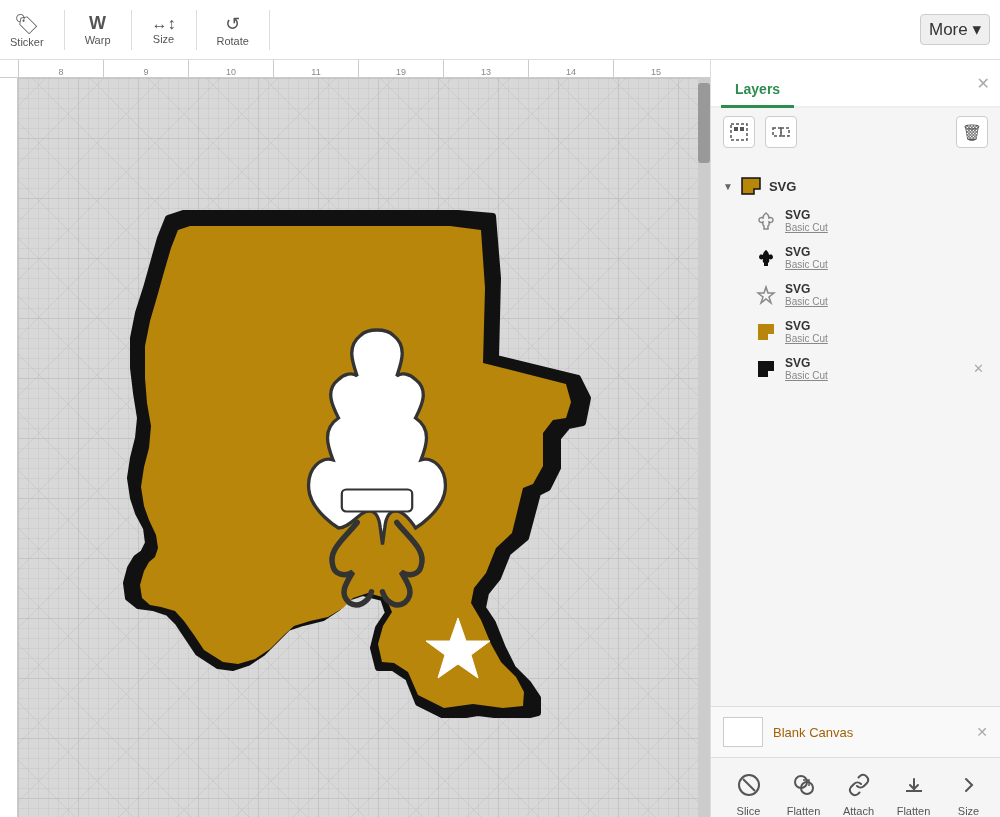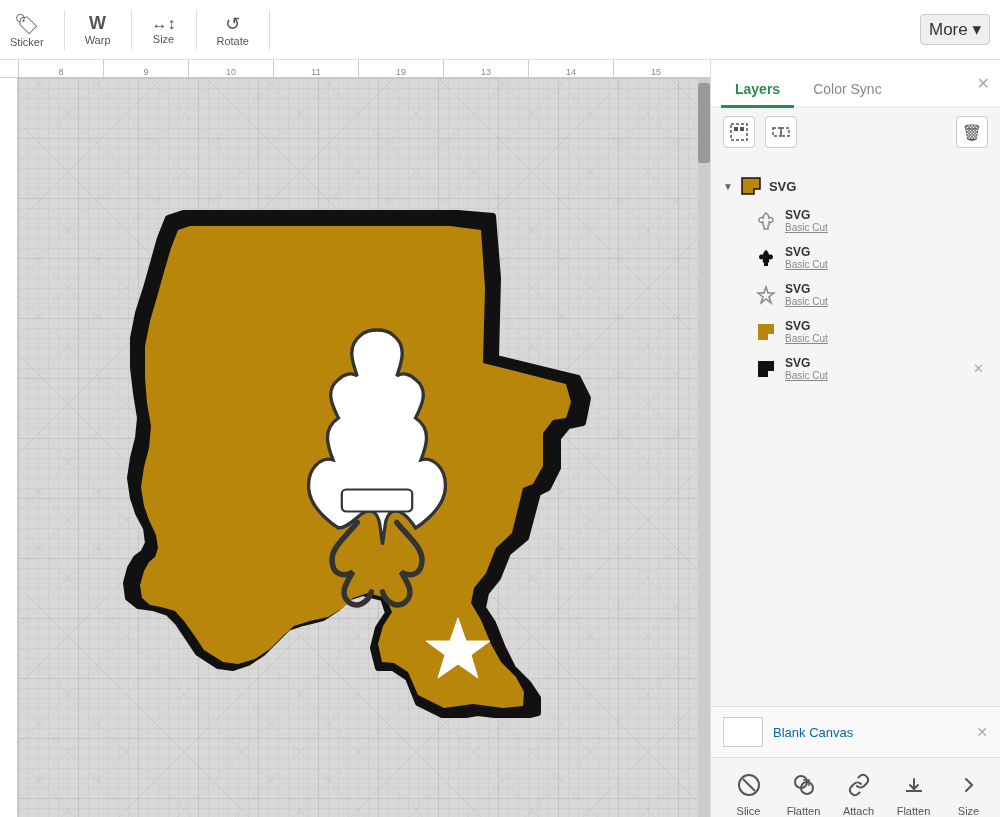--- a/index.html
+++ b/index.html
@@ -284,21 +284,21 @@
       border-top: 1px solid #ddd;
     }
     .blank-canvas-thumb {
       width: 40px;
       height: 30px;
       background: #fff;
       border: 1px solid #ccc;
     }
     .blank-canvas-label {
       font-size: 13px;
-      color: #0369a1;
+      color: #a16207;
     }
     .blank-canvas-close {
       margin-left: auto;
       color: #aaa;
       cursor: pointer;
       font-size: 14px;
     }
 
     
     .bottom-toolbar {
@@ -599,21 +599,20 @@
 
         </svg>
       </div>
     </div>
   </div>
 
   <div class="right-panel">
 
     <div class="panel-tabs">
       <div class="panel-tab active" style="color: rgb(45, 140, 78); border-bottom-color: rgb(45, 140, 78);">Layers</div>
-      <div class="panel-tab">Color Sync</div>
       <span class="panel-tab-close">✕</span>
     </div>
 
     <div class="layer-toolbar">
       <button class="layer-icon-btn" title="Group">
         <svg width="18" height="18" viewBox="0 0 18 18">
             <rect x="1" y="1" width="16" height="16" fill="none" stroke="#555" stroke-width="1.5" stroke-dasharray="3,2"></rect>
             <rect x="4" y="4" width="4" height="4" fill="#555"></rect>
             <rect x="10" y="4" width="4" height="4" fill="#555"></rect>
           </svg>

